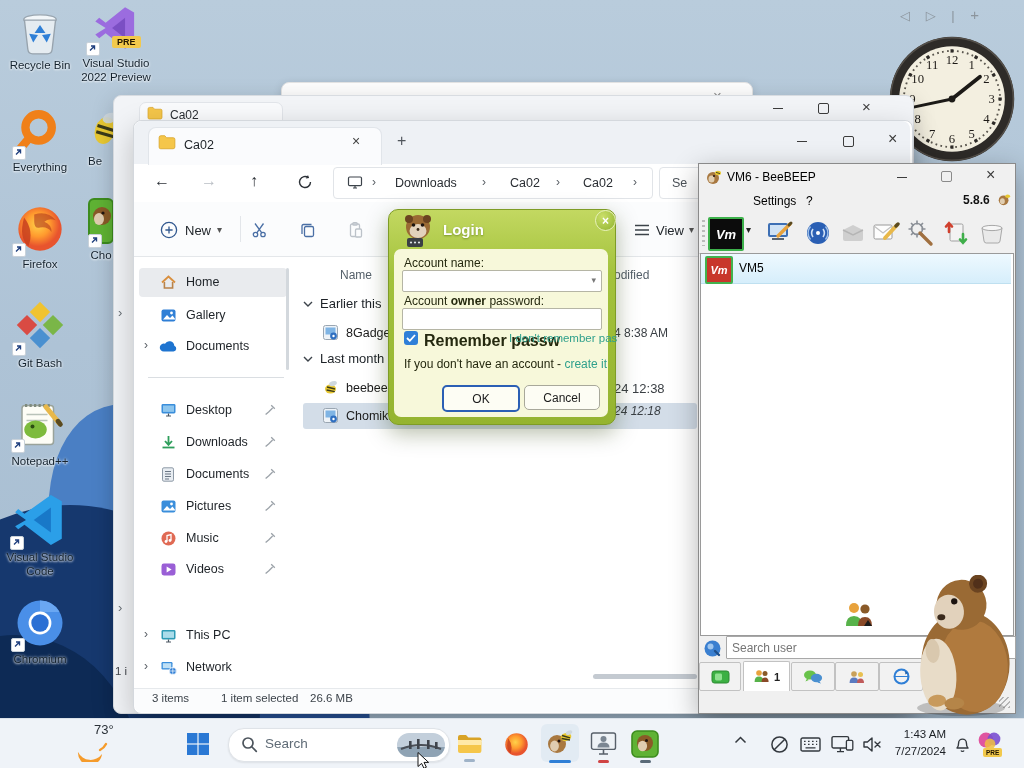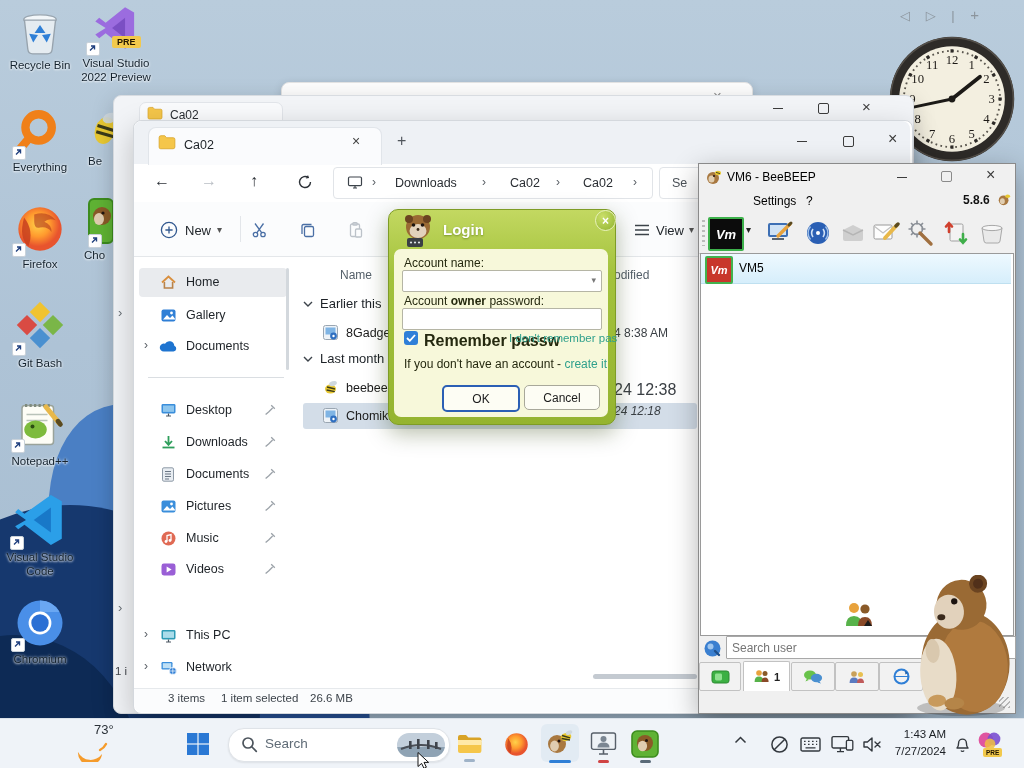--- a/index.html
+++ b/index.html
@@ -124,21 +124,21 @@
         <circle cx="14" cy="18" r="9" fill="#8a5a28"></circle>
         <ellipse cx="11" cy="21" rx="5" ry="6" fill="#e0cdb0"></ellipse>
         <circle cx="15" cy="15" r="1.6" fill="#201510"></circle>
       </svg>
       <span class="scut" style="left:30px;top:36px;">
           <svg width="10" height="10" viewBox="0 0 10 10">
             <path d="M3 7.5 L7.5 3 M4 3 h3.5 v3.5" stroke="#20407f" stroke-width="1.4" fill="none"></path>
           </svg>
         </span>
     </span>
-    <div class="dlbl nw" style="text-align:left;margin-left:26px;">Cho</div>
+    <div class="dlbl nw" style="text-align:center;margin-left:26px;">Cho</div>
   </div>
 
   <div class="a dico" style="left:-2px;top:302px;">
     <span style="position:relative;display:block;height:54px;">
       <svg width="52" height="52" viewBox="0 0 36 36" style="margin:0 auto">
         <rect x="13" y="2" width="10" height="10" fill="#f0c330" transform="rotate(45 18 7)"></rect>
         <rect x="4" y="11" width="10" height="10" fill="#d94b43" transform="rotate(45 9 16)"></rect>
         <rect x="22" y="11" width="10" height="10" fill="#7ab648" transform="rotate(45 27 16)"></rect>
         <rect x="13" y="20" width="10" height="10" fill="#4a90d0" transform="rotate(45 18 25)"></rect>
       </svg>
@@ -505,38 +505,38 @@
     <span class="a nw" style="left:320px;top:351px;font-size:13px;color:#1d2227;z-index:16;">Last month</span>
 
     <span class="a" style="left:322px;top:379px;z-index:16;">
       <svg width="17" height="17" viewBox="0 0 17 17">
           <ellipse cx="8.5" cy="10" rx="5.5" ry="4.6" fill="#e8c832"></ellipse>
           <path d="M5 8 l8 2 M4.6 11 l8.2 1.6" stroke="#3a3a1a" stroke-width="1.4"></path>
           <ellipse cx="11" cy="4.6" rx="4" ry="2.4" fill="#cfd8de" transform="rotate(-18 11 4.6)"></ellipse>
         </svg>
     </span>
     <span class="a nw" style="left:346px;top:381px;font-size:12.5px;z-index:16;">beebeep-s</span>
-    <span class="a nw" style="left:614px;top:381px;font-size:16px;color:#3a3f44;z-index:16;">24 12:38</span>
+    <span class="a nw" style="left:614px;top:381px;font-size:13px;color:#3a3f44;z-index:16;">24 12:38</span>
 
     <div class="a" style="left:303px;top:403px;width:394px;height:26px;background:#d3dde8;border-radius:3px;z-index:15;"></div>
     <span class="a" style="left:322px;top:407px;z-index:16;">
       <svg width="17" height="17" viewBox="0 0 17 17">
           <rect x="1.5" y="1.5" width="14" height="14" rx="2" fill="#eef3f8" stroke="#9aa6b2"></rect>
           <rect x="3.5" y="3.5" width="10" height="7" fill="#7fb4e4"></rect>
           <circle cx="11.5" cy="12" r="3.4" fill="#2f6fc0"></circle>
           <circle cx="11.5" cy="12" r="1.2" fill="#fff"></circle>
         </svg>
     </span>
     <span class="a nw" style="left:346px;top:409px;font-size:12.5px;z-index:16;">ChomikBo</span>
     <span class="a nw" style="left:614px;top:404px;font-size:12px;color:#3a3f44;z-index:16;font-style:italic;">24 12:18</span>
 
     <div class="a" style="left:593px;top:674px;width:104px;height:5px;background:#c4cad1;border-radius:3px;z-index:16;"></div>
 
     <div class="a" style="left:134px;top:688px;width:776px;height:23px;background:#fbfcfd;border-top:1px solid #e6e9ec;border-radius:0 0 8px 8px;z-index:15;"></div>
-    <span class="a nw" style="left:168px;top:692px;font-size:11.5px;color:#3c434a;z-index:16;">3 items</span>
+    <span class="a nw" style="left:152px;top:692px;font-size:11.5px;color:#3c434a;z-index:16;">3 items</span>
     <span class="a nw" style="left:221px;top:692px;font-size:11.5px;color:#3c434a;z-index:16;">1 item selected</span>
     <span class="a nw" style="left:310px;top:692px;font-size:11.5px;color:#3c434a;z-index:16;">26.6 MB</span>
   </div>
 
   <div>
     <div class="a" style="left:388px;top:209px;width:226px;height:214px;border-radius:10px;background:linear-gradient(180deg,#c3d861 0%,#a3c23c 30%,#95b430 100%);border:1px solid #7e9c26;box-shadow:0 8px 22px rgba(40,60,0,.35);z-index:30;"></div>
     <span class="a" style="left:399px;top:212px;z-index:31;">
       <svg width="36" height="38" viewBox="0 0 36 38">
         <circle cx="19" cy="15" r="12" fill="#9a6a34"></circle>
         <circle cx="10" cy="7" r="4" fill="#6b4421"></circle>

